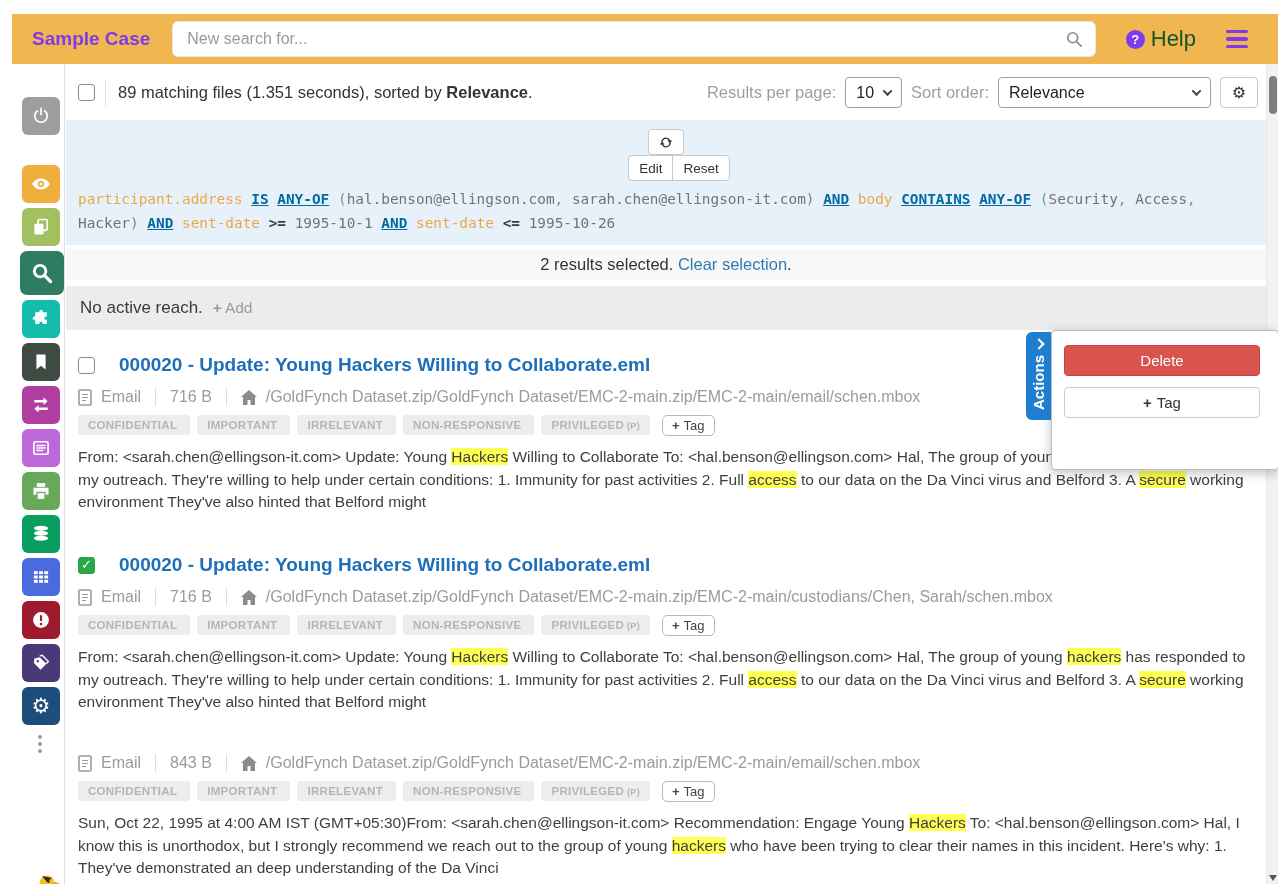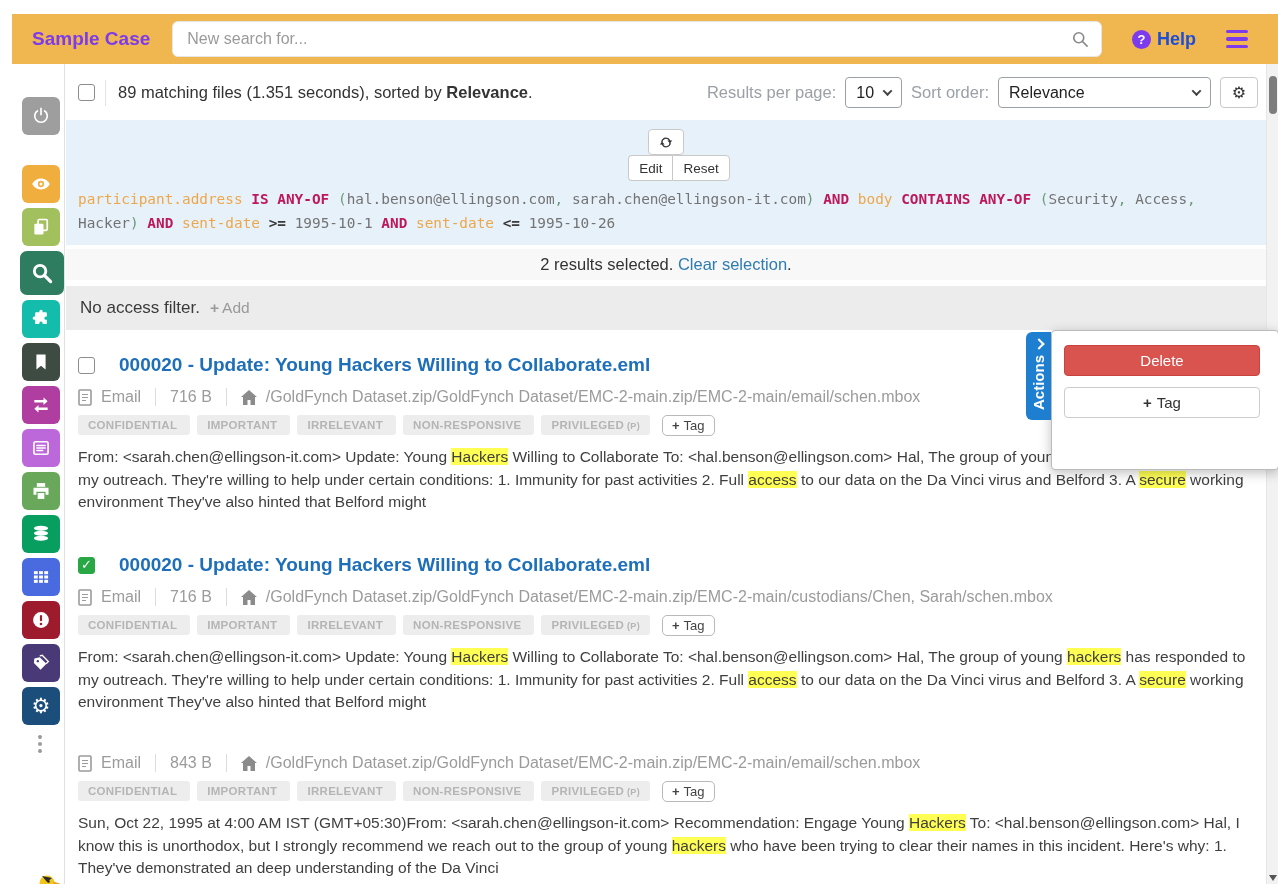--- a/index.html
+++ b/index.html
@@ -13,21 +13,21 @@
   .case-name { color:#7c3bed; font-size:19px; font-weight:700; white-space:nowrap; }
   .searchwrap { position:relative; flex:1; margin:0 22px; max-width:965px; }
   .searchwrap input { width:100%; height:36px; border:1px solid #e6e6e6; border-radius:6px;
             padding:0 42px 0 14px; font-size:16px; color:#444; outline:none;
             font-family:"Liberation Sans",sans-serif; }
   .searchwrap input::placeholder { color:#9a9a9a; }
   .search-mag { position:absolute; right:12px; top:8px; }
   .helpbox { display:flex; align-items:center; gap:6px; margin-left:8px; cursor:pointer; }
   .help-q { width:19px; height:19px; border-radius:50%; background:#7c3bed; color:#fff;
             font-size:13px; font-weight:700; display:flex; align-items:center; justify-content:center; }
-  .help-label { color:#1d4ed8; font-size:18px; font-weight:700; }
+  .help-label { color:#14532d; font-size:22px; font-weight:400; }
   .hamburger { margin-left:30px; margin-right:10px; display:flex; flex-direction:column; gap:4px; cursor:pointer; }
   .hamburger span { display:block; width:22px; height:3.5px; background:#7c3bed; border-radius:2px; }
 
   
   .sidebar { position:absolute; left:0; top:64px; bottom:0; width:65px; background:#fff;
              border-right:1px solid #e0e0e0; }
   .side-btn { display:block; width:38px; height:38px; margin:0 0 5px 22px; border:none; border-radius:6px;
               cursor:pointer; position:relative; padding:0; }
   .side-btn svg { width:20px; height:20px; position:absolute; left:50%; top:50%; transform:translate(-50%,-50%); }
   .side-btn.first { margin-top:33px; }
@@ -75,21 +75,21 @@
   .q-buttons { display:flex; align-items:center; margin-bottom:6px;flex-direction:column; }
   .q-btn { height:26px; background:#fff; border:1px solid #c9c9c9; font-size:13.5px; color:#333;
            cursor:pointer; padding:0 10px; font-family:"Liberation Sans",sans-serif; }
   .q-refresh { width:36px; border-radius:4px; display:flex; align-items:center; justify-content:center; }
   .q-group { display:flex; margin-left:26px; }
   .q-group .q-btn:first-child { border-radius:4px 0 0 4px; border-right:none; }
   .q-group .q-btn:last-child { border-radius:0 4px 4px 0; }
   .q-text { font-family:"DejaVu Sans Mono","Liberation Mono",monospace; font-size:14.4px; line-height:24px;
             color:#333; word-break:break-word; }
   .tok-field { color:#eda74b; }
-  .tok-keyword { color:#be185d; font-weight:700; }
+  .tok-keyword { color:#0369a1; font-weight:700;text-decoration:underline; }
   .tok-value { color:#737373; }
   .tok-paren { color:#6b9a76; }
   .tok-op { color:#3a3a3a; font-weight:700; }
 
   
   .sel-bar { margin-top:4px; background:#f8f8f8; text-align:center; font-size:16.5px; color:#333; padding:6px 0; }
   .sel-link { color:#2e7bb4; cursor:pointer; }
   .filter-bar { margin-top:6px; background:#ececec; padding:12px 14px; font-size:17px; color:#3a3a3a;
                 display:flex; align-items:center; gap:10px; }
   .add-btn { color:#9a9a9a; font-size:15.5px; cursor:pointer; display:flex; align-items:center; gap:3px;
@@ -312,21 +312,21 @@
       </div>
       <div class="q-text"><span class="tok-field">participant.address</span><span> </span><span class="tok-keyword">IS</span><span> </span><span class="tok-keyword">ANY-OF</span><span> </span><span class="tok-paren">(</span><span class="tok-value">hal.benson@ellingson.com</span><span class="tok-paren">, </span><span class="tok-value">sarah.chen@ellingson-it.com</span><span class="tok-paren">)</span><span> </span><span class="tok-keyword">AND</span><span> </span><span class="tok-field">body</span><span> </span><span class="tok-keyword">CONTAINS</span><span> </span><span class="tok-keyword">ANY-OF</span><span> </span><span class="tok-paren">(</span><span class="tok-value">Security</span><span class="tok-paren">, </span><span class="tok-value">Access</span><span class="tok-paren">, </span><span class="tok-value">Hacker</span><span class="tok-paren">)</span><span> </span><span class="tok-keyword">AND</span><span> </span><span class="tok-field">sent-date</span><span> </span><span class="tok-op">&gt;=</span><span> </span><span class="tok-value">1995-10-1</span><span> </span><span class="tok-keyword">AND</span><span> </span><span class="tok-field">sent-date</span><span> </span><span class="tok-op">&lt;=</span><span> </span><span class="tok-value">1995-10-26</span></div>
     </div>
 
     <div class="sel-bar">
       <span>2 results selected.</span>
       <span class="sel-link">Clear selection</span><span>.</span>
     </div>
 
     <div class="filter-bar">
-      <span>No access filter.</span>
+      <span>No active reach.</span>
       <button class="add-btn">
         <span class="plus">+</span>
         <span>Add</span>
       </button>
     </div>
 
     <div class="results">
 
       <div class="result">
         <div class="r-title-row">

